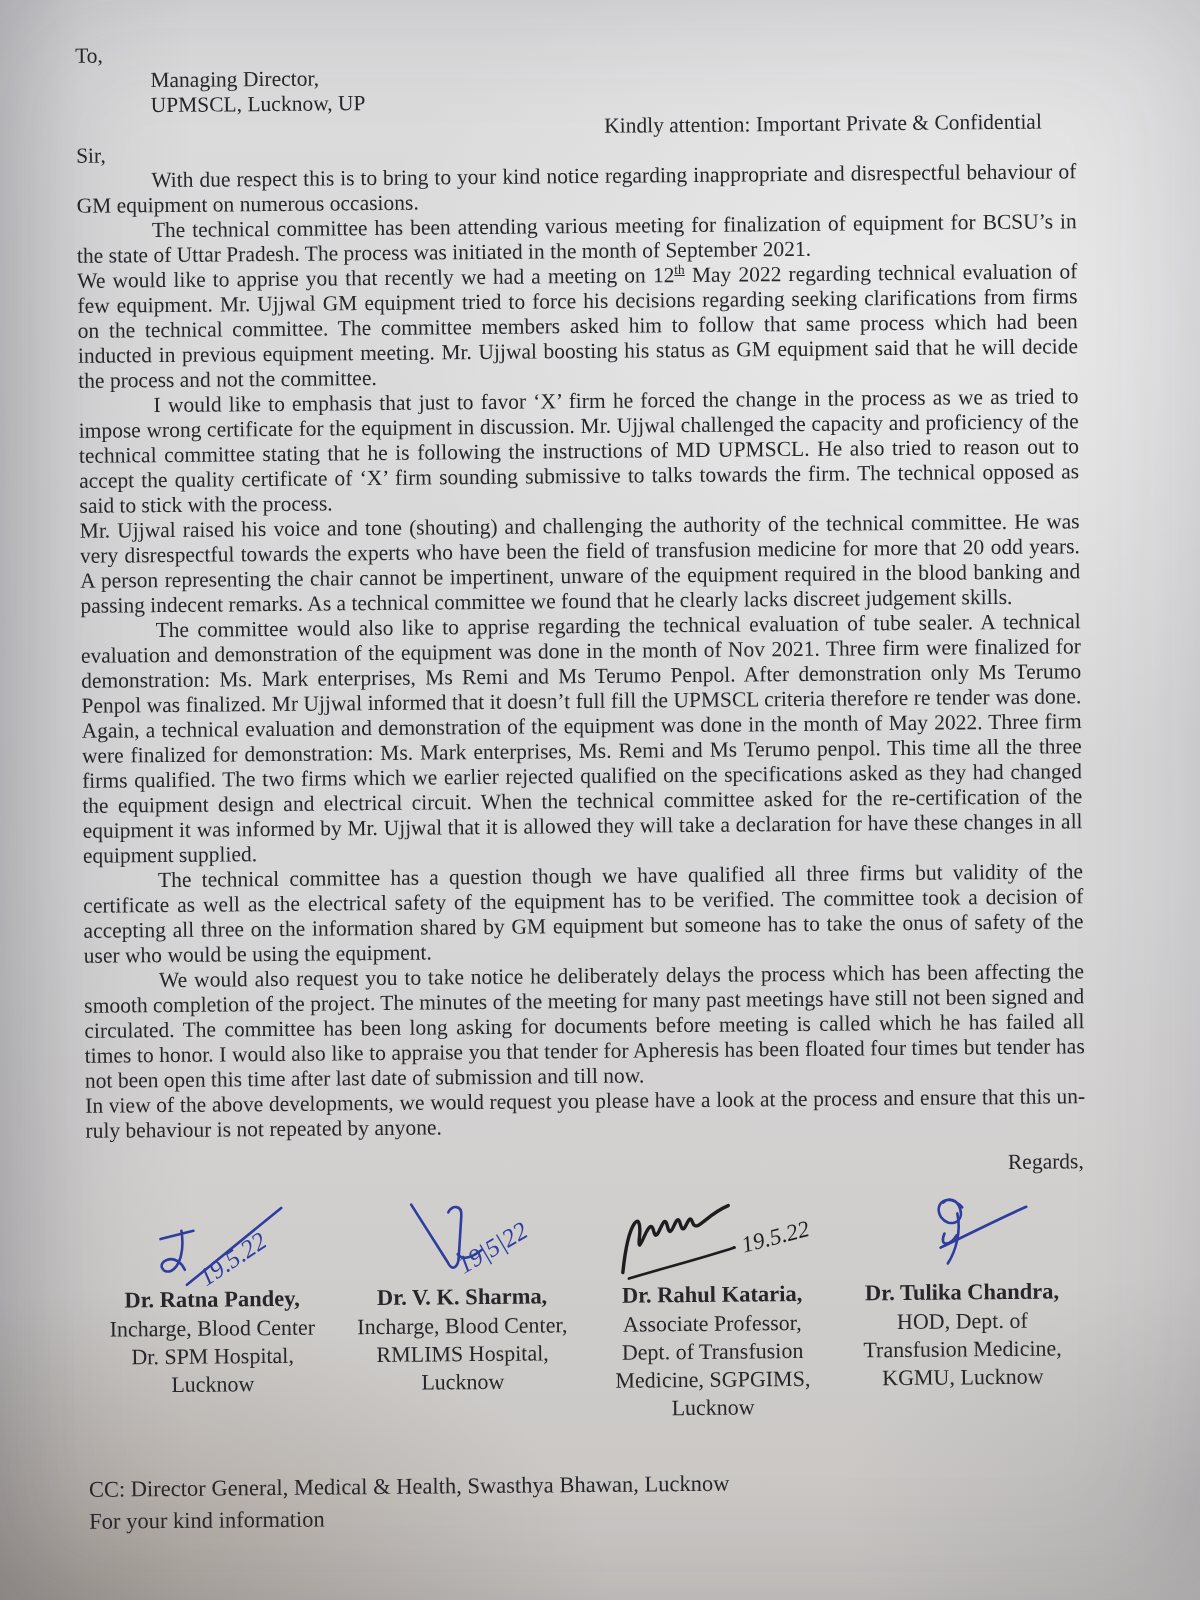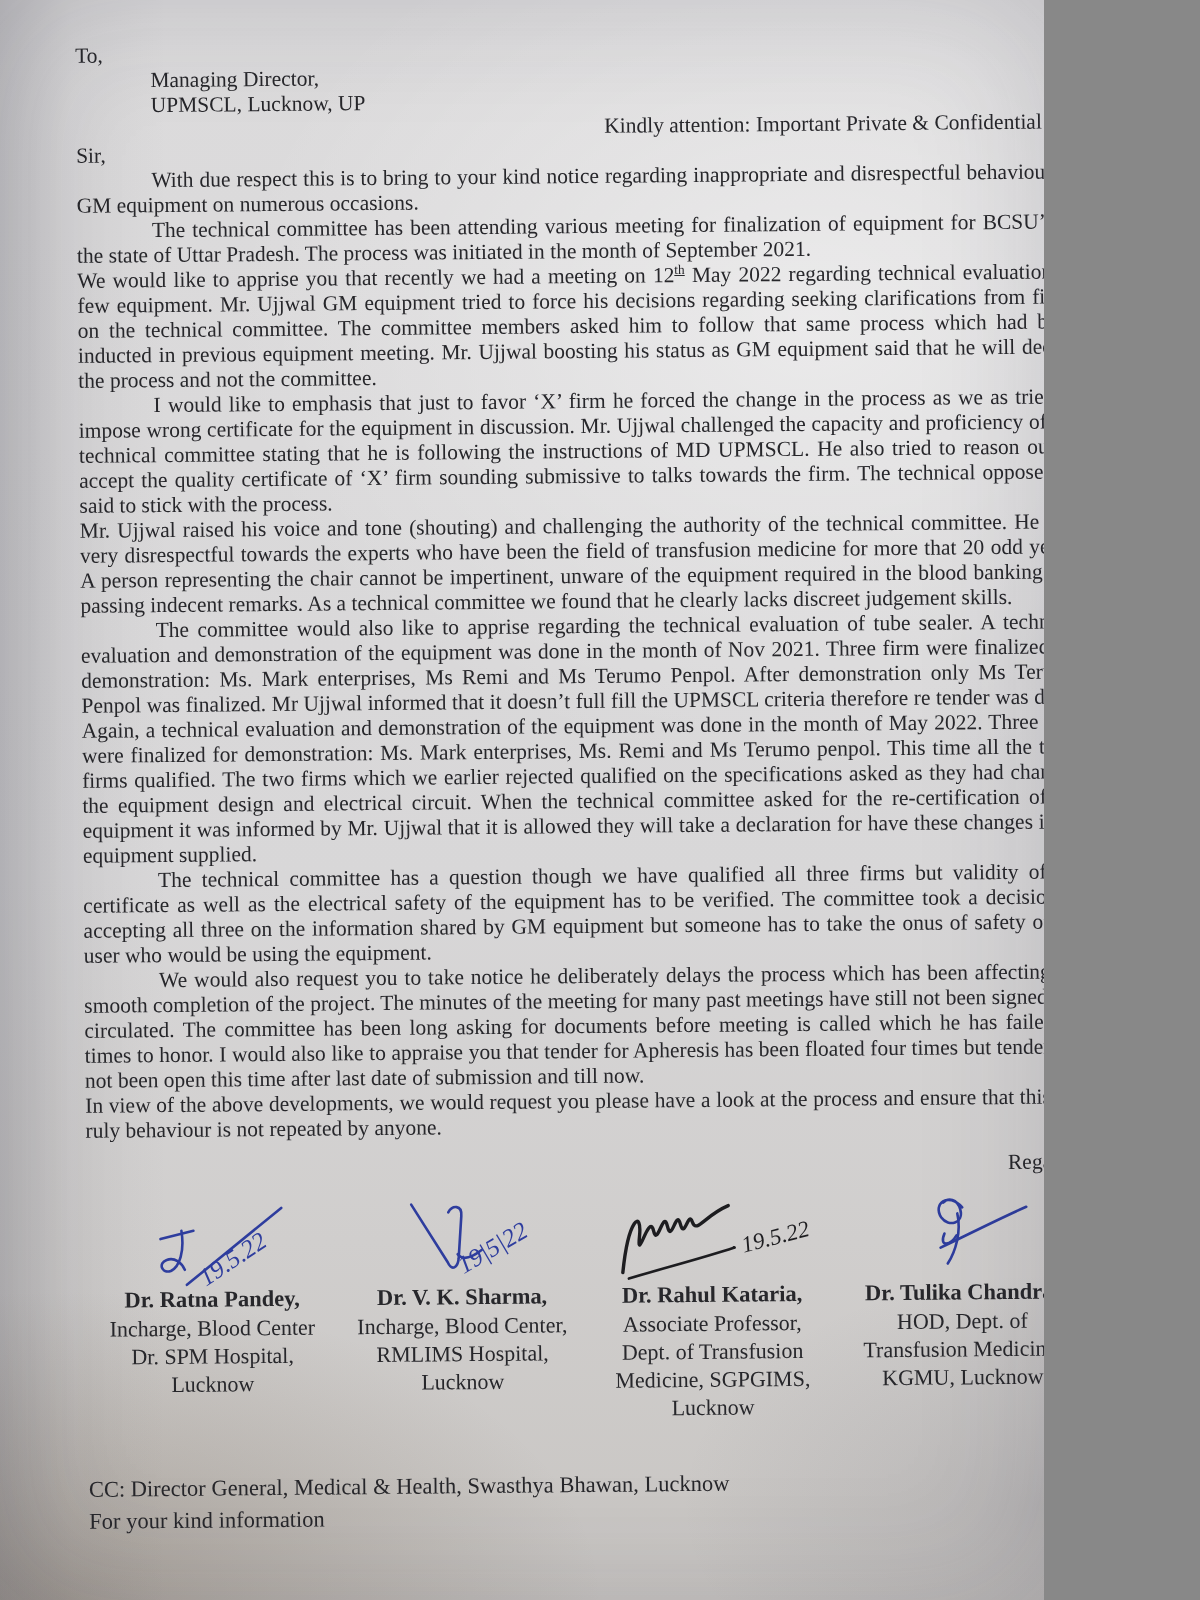--- a/index.html
+++ b/index.html
@@ -5,21 +5,21 @@
   :root{
     --paper-base:#d7d6d7;
     --text-ink:#27272b;
     --ink-blue:#2e3d9e;
     --ink-black:#1d1d20;
   }
   *{box-sizing:border-box;}
   html,body{margin:0;padding:0;background:#888;}
   .page{
     position:relative;
-    width:1044px;height:1600px;
+    width:1200px;height:1600px;
     overflow:hidden;
     font-family:"Liberation Serif","DejaVu Serif",serif;
     color:var(--text-ink);
     background:
       radial-gradient(900px 700px at 78% 20%, rgba(255,255,255,0.45), rgba(255,255,255,0) 65%),
       linear-gradient(90deg, rgba(55,55,65,0.16) 0%, rgba(55,55,65,0.05) 7%, rgba(0,0,0,0) 16%),
       radial-gradient(750px 430px at 6% 100%, rgba(92,76,58,0.30), rgba(0,0,0,0) 72%),
       radial-gradient(520px 330px at 100% 94%, rgba(70,70,85,0.14), rgba(0,0,0,0) 70%),
       linear-gradient(180deg, #dcdbdc 0%, #d8d7d8 55%, #c8c5c2 100%),
       var(--paper-base);

